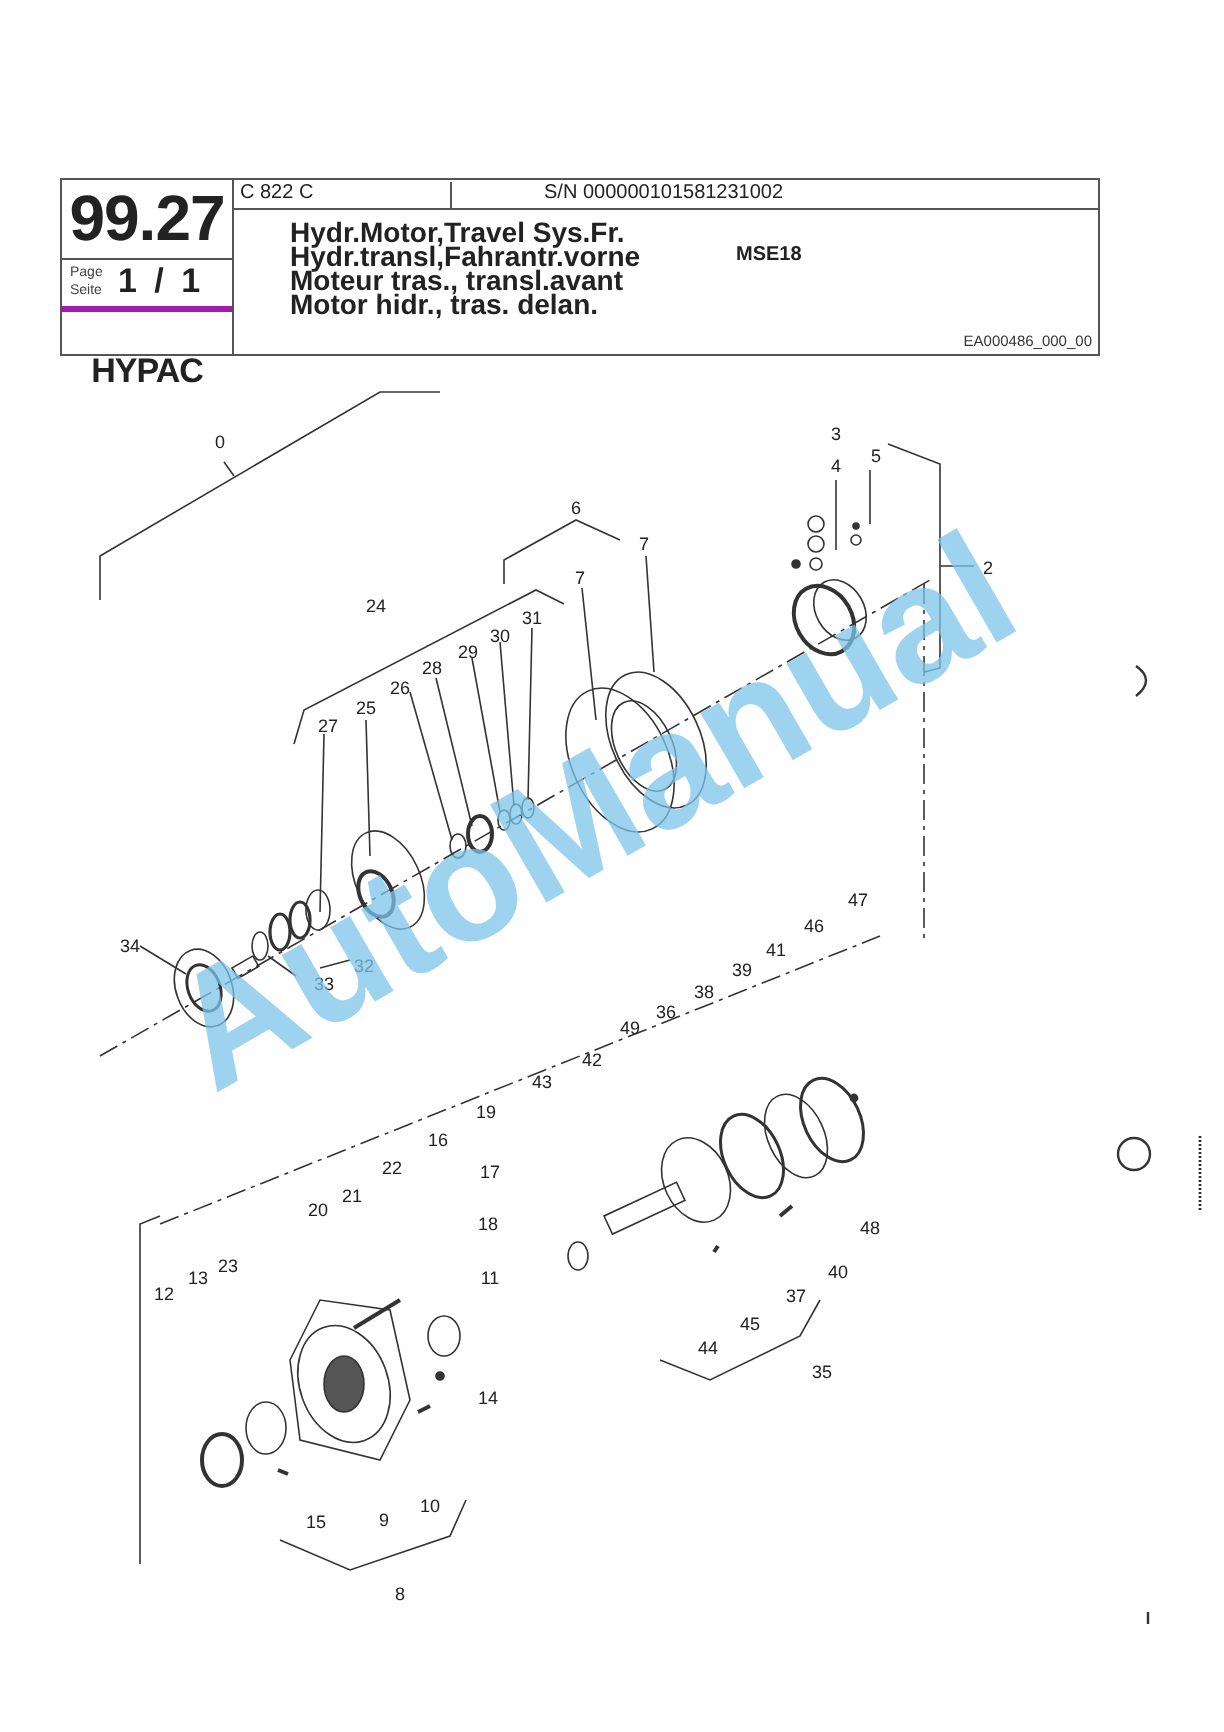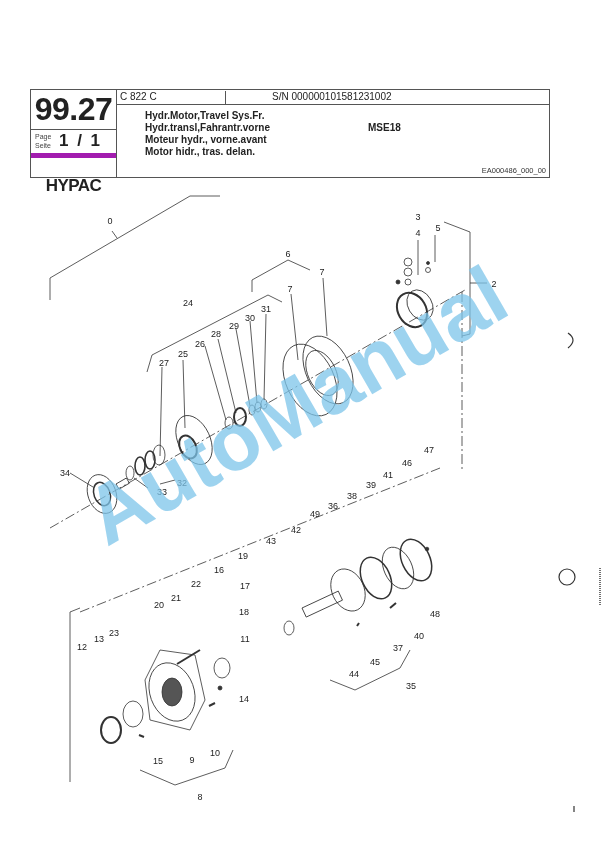--- a/index.html
+++ b/index.html
@@ -39,21 +39,21 @@
       border-bottom: 1px solid #555;
       display: flex; align-items: center; justify-content: center;
       font-weight: bold;
       font-size: 32px;
       letter-spacing: -0.5px;
     }
     .page-box {
       position: absolute;
       left: 0; top: 40px;
       width: 85px; height: 23px;
-      border-bottom: 5px solid #a21caf;
+      border-bottom: 3px solid #a21caf;
     }
     .page-label {
       position: absolute;
       left: 4px; top: 2px;
       font-size: 7px;
       line-height: 9px;
       color: #444;
     }
     .page-num {
       position: absolute;
@@ -86,21 +86,21 @@
       height: 13px;
       border-right: 1px solid #555;
     }
     .serial {
       position: absolute;
       left: 124px; top: 1px; margin-left: 31px;
     }
     .desc {
       position: absolute;
       left: 114px; top: 20px;
-      font-size: 10px;
+      font-size: 14px;
       font-weight: bold;
       line-height: 12px;
     }
     .msub {
       position: absolute;
       left: 337px; top: 32px;
       font-size: 10px;
       font-weight: bold;
       text-align: center;
     }
@@ -143,21 +143,21 @@
     </div>
     <div class="brand-box">HYPAC</div>
   </div>
   <div class="top-row">
     <div class="model">C 822 C</div>
     <div class="serial">S/N 000000101581231002</div>
   </div>
   <div class="desc">
     <div>Hydr.Motor,Travel Sys.Fr.</div>
     <div>Hydr.transl,Fahrantr.vorne</div>
-    <div>Moteur hydr., vorne.avant</div>
+    <div>Moteur tras., transl.avant</div>
     <div>Motor hidr., tras. delan.</div>
   </div>
   <div class="msub">MSE18</div>
   <div class="ref">EA000486_000_00</div>
 </div>
 
 <svg class="diagram" viewBox="0 0 612 866" xmlns="http://www.w3.org/2000/svg">
   <g stroke="#333" fill="none" stroke-width="0.8">
 
     <polyline points="50,300 50,278 190,196 220,196"></polyline>

